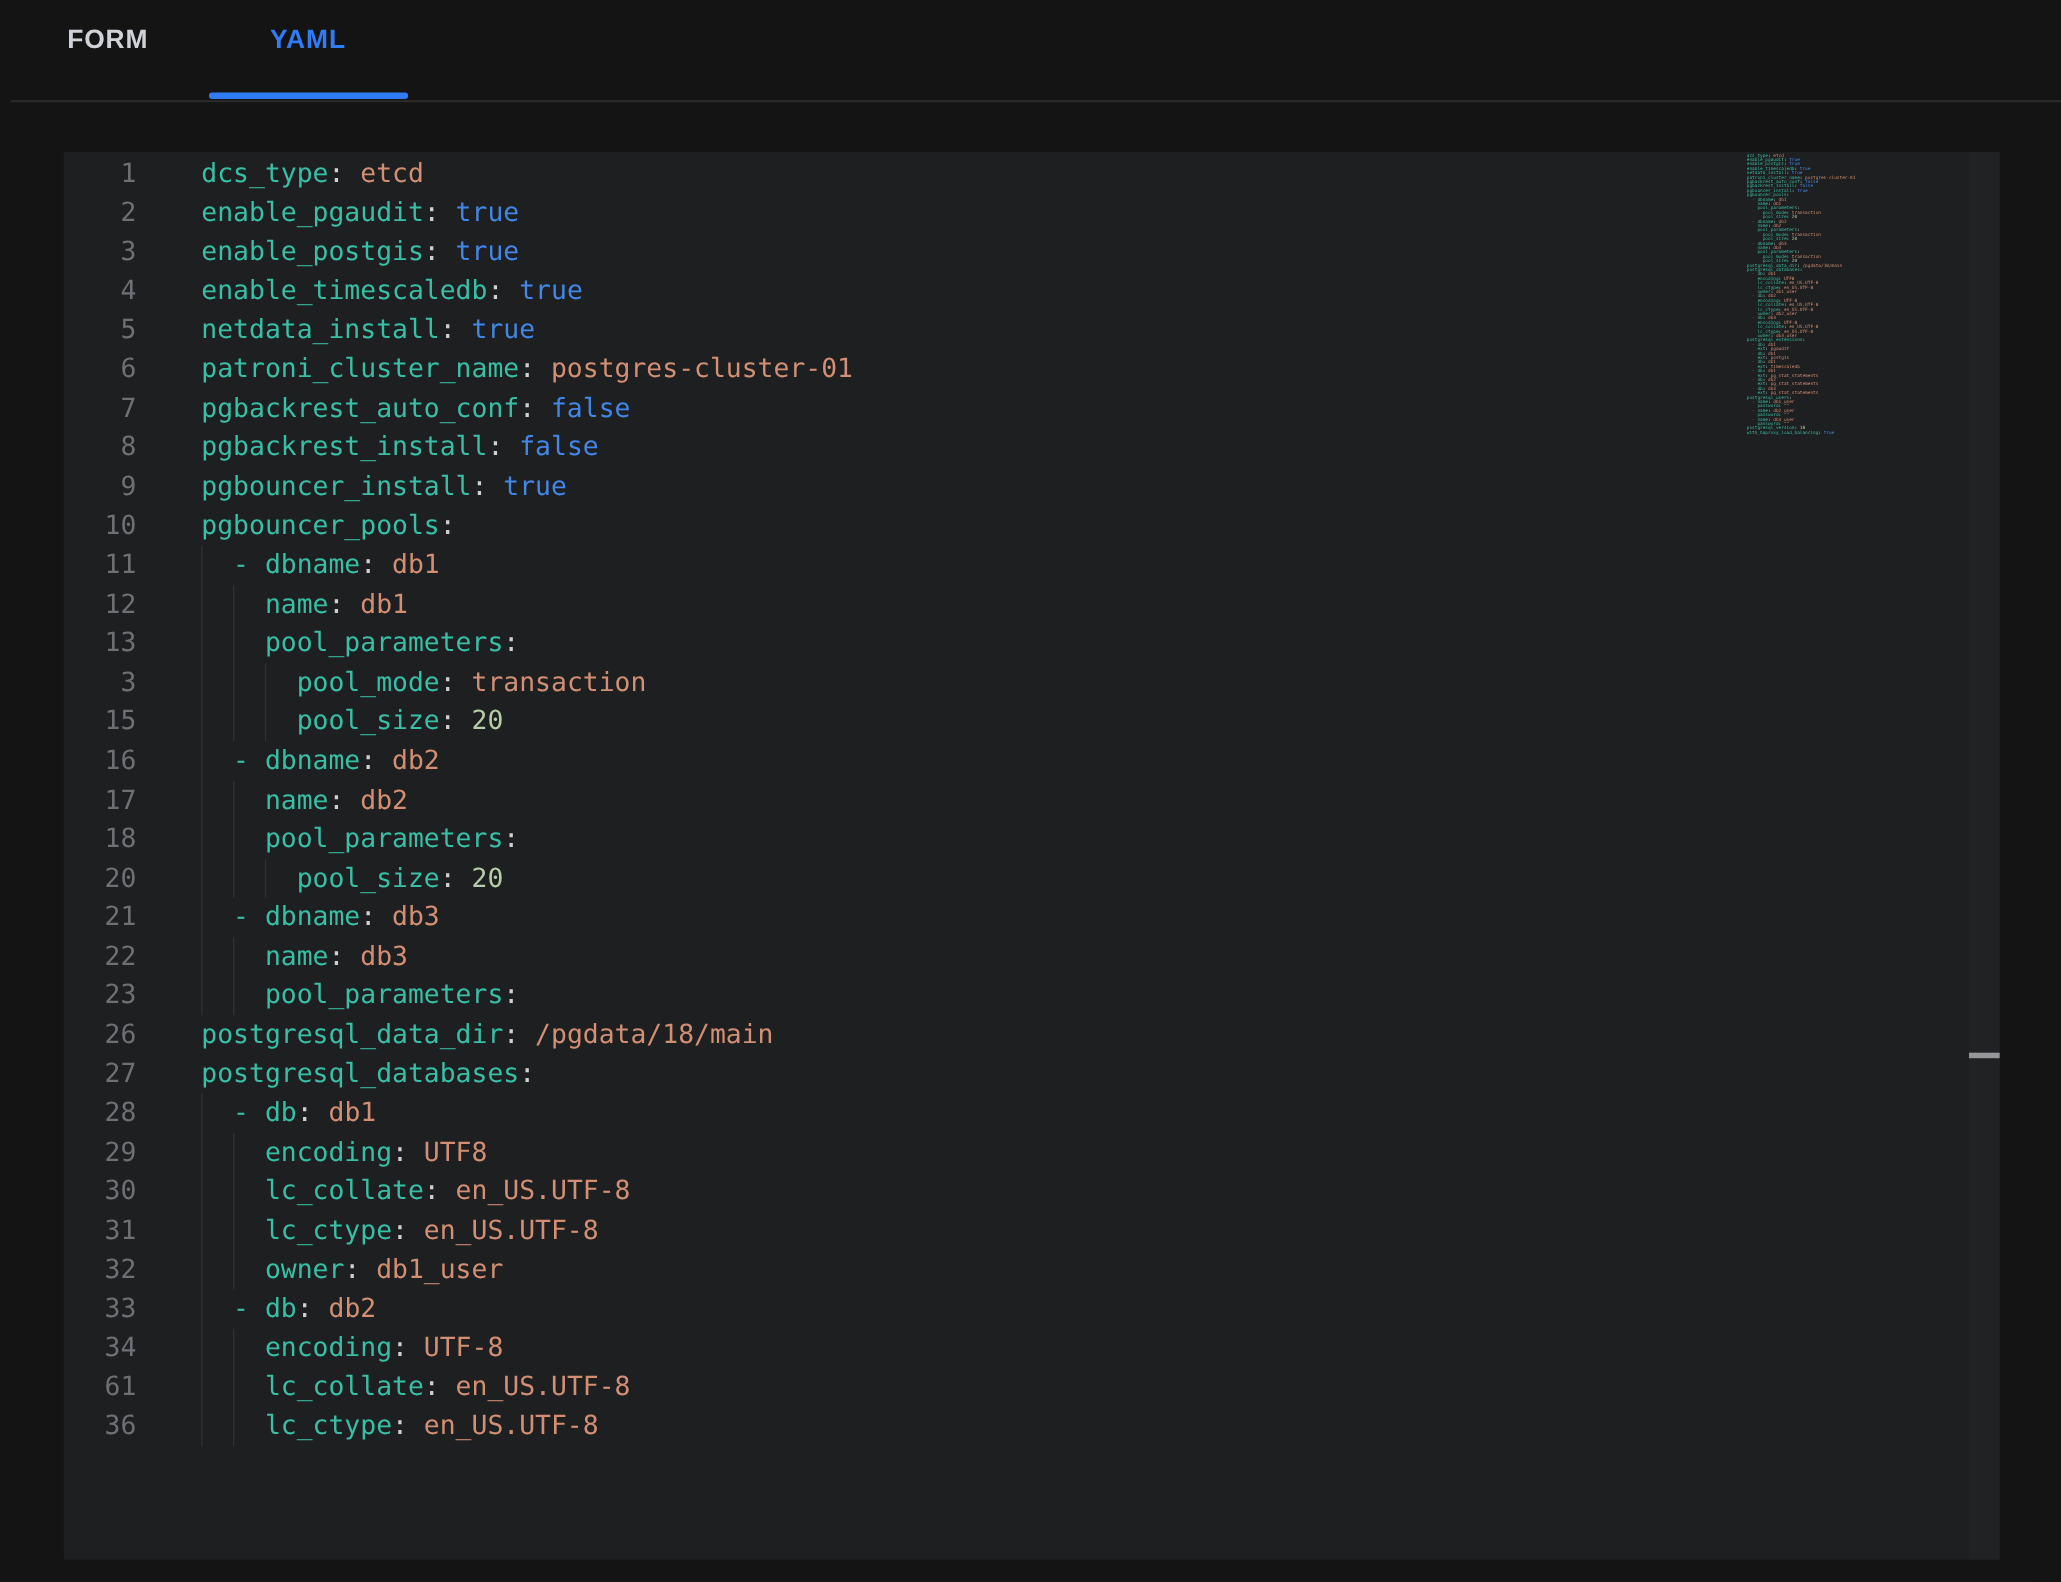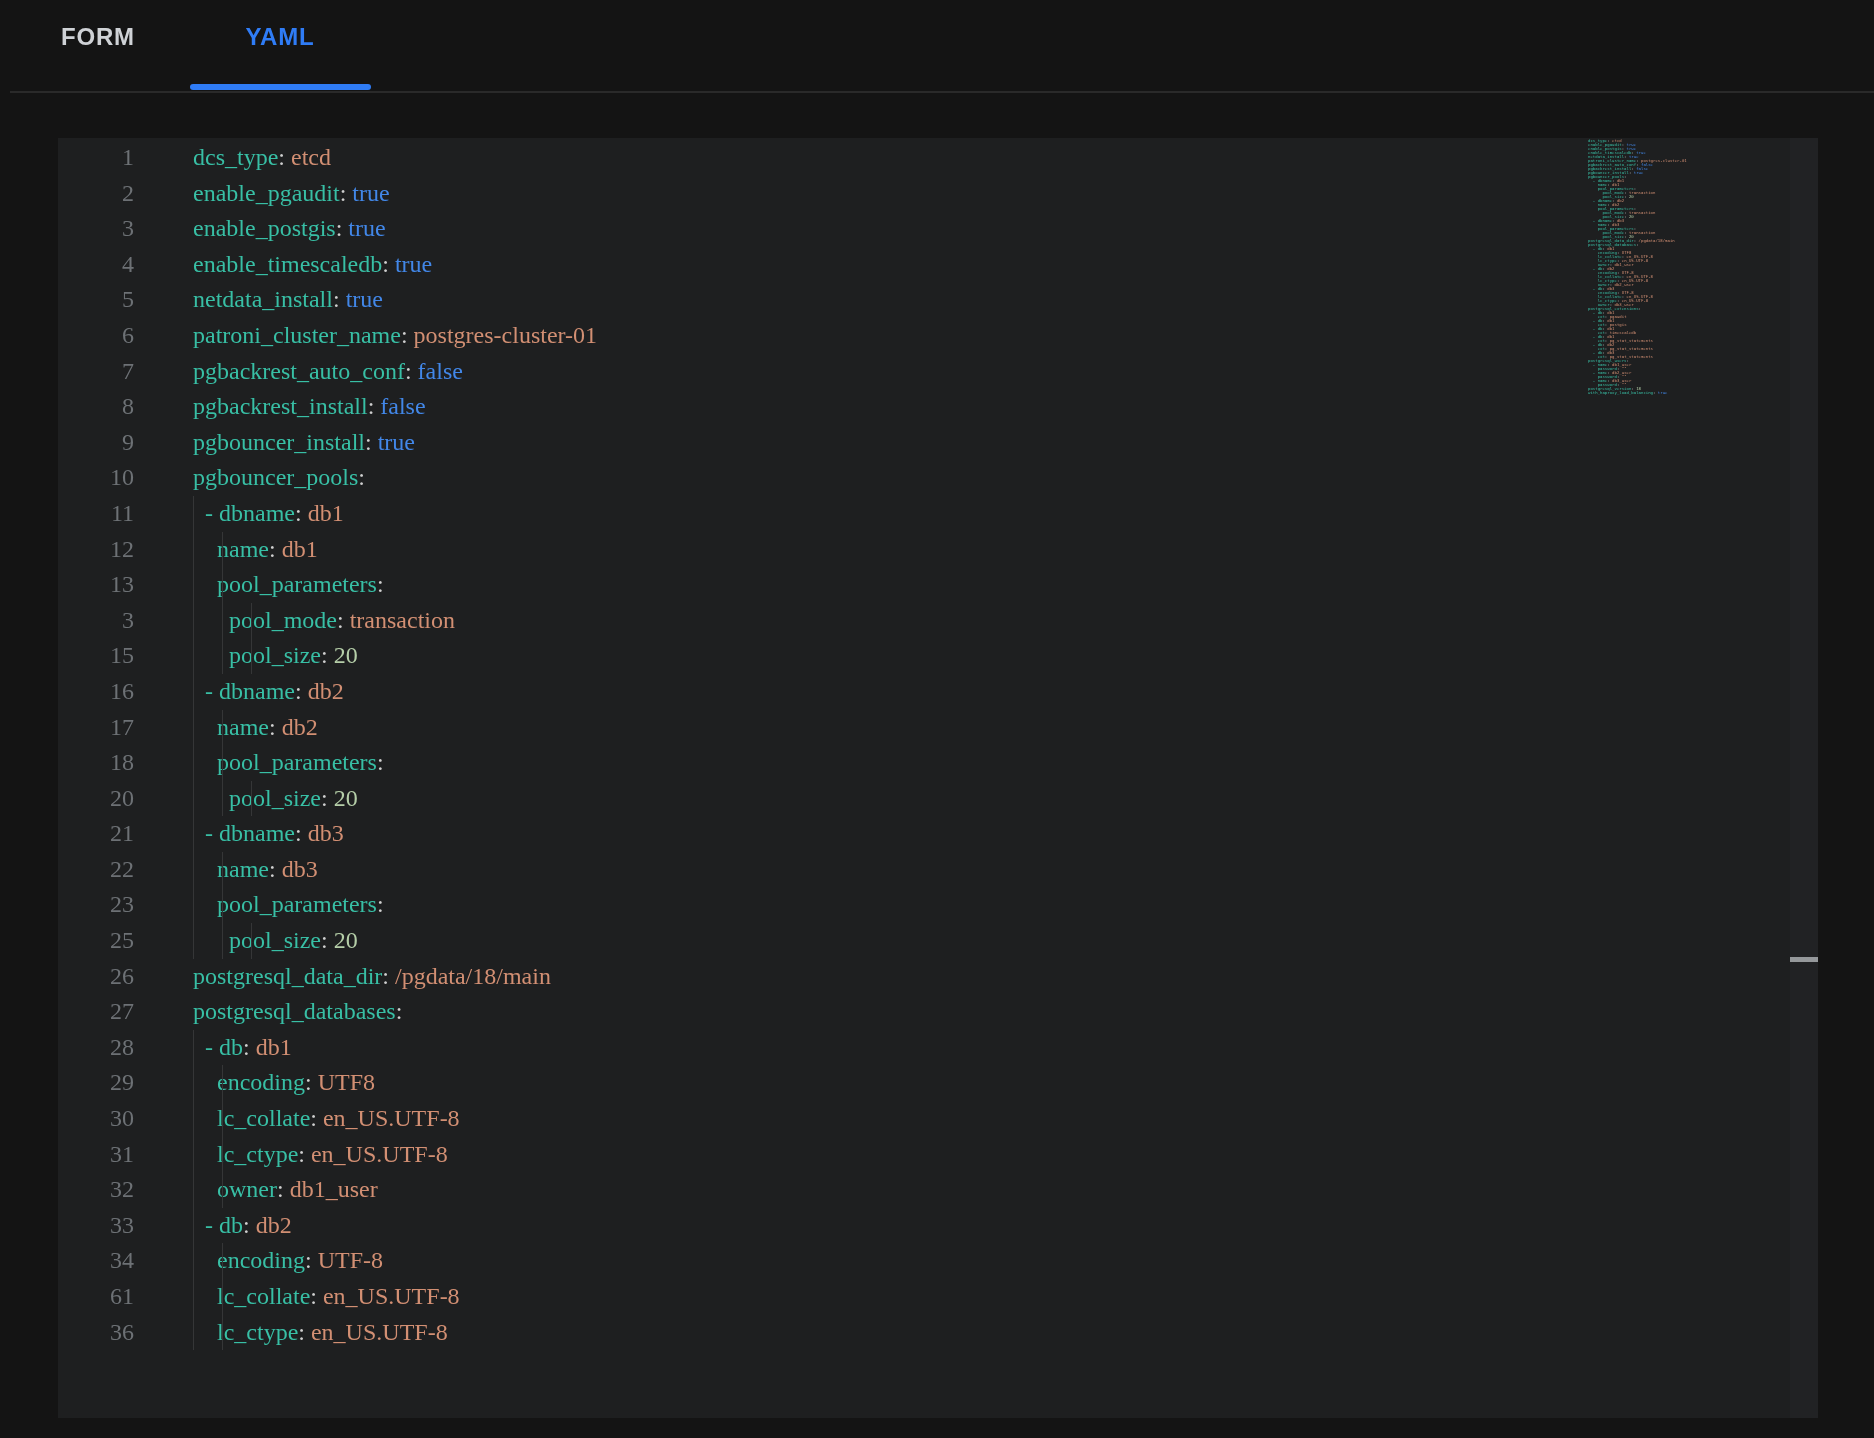--- a/index.html
+++ b/index.html
@@ -27,21 +27,21 @@
     position:absolute;left:10px;top:91px;right:0;height:2px;
     background:var(--c-divider,#2a2a2a);
   }
   
   .editor{
     position:absolute;left:58px;top:138px;width:1760px;height:1280px;
     background:var(--c-editor,#1e1f20);
     overflow:hidden;
     font-family:"DejaVu Sans Mono",monospace;
   }
-  .lines{position:absolute;left:10px;top:2px;right:0;font-family:Liberation Serif, serif;}
+  .lines{position:absolute;left:0;top:2px;right:0;}
   .line{
     position:relative;height:35.6px;line-height:35.6px;
     font-size:24px;white-space:pre;
   }
   .ln{
     display:inline-block;width:66px;text-align:right;
     color:var(--c-gutter,#6d7175);vertical-align:top;
   }
   .txt{display:inline-block;margin-left:59px;vertical-align:top;}
   .guide{position:absolute;top:0;bottom:0;width:1px;background:var(--c-guide,#353637);}
@@ -89,21 +89,20 @@
       <div class="line"><span class="ln">13</span><div class="guide" style="left: 125px;"></div><div class="guide" style="left: 153.898px;"></div><span class="txt">    <span class="tok-key">pool_parameters</span><span class="tok-punct">:</span></span></div>
       <div class="line"><span class="ln">3</span><div class="guide" style="left: 125px;"></div><div class="guide" style="left: 153.898px;"></div><div class="guide" style="left: 182.796px;"></div><span class="txt">      <span class="tok-key">pool_mode</span><span class="tok-punct">:</span> <span class="tok-str">transaction</span></span></div>
       <div class="line"><span class="ln">15</span><div class="guide" style="left: 125px;"></div><div class="guide" style="left: 153.898px;"></div><div class="guide" style="left: 182.796px;"></div><span class="txt">      <span class="tok-key">pool_size</span><span class="tok-punct">:</span> <span class="tok-num">20</span></span></div>
       <div class="line"><span class="ln">16</span><div class="guide" style="left: 125px;"></div><span class="txt">  <span class="tok-key">- </span><span class="tok-key">dbname</span><span class="tok-punct">:</span> <span class="tok-str">db2</span></span></div>
       <div class="line"><span class="ln">17</span><div class="guide" style="left: 125px;"></div><div class="guide" style="left: 153.898px;"></div><span class="txt">    <span class="tok-key">name</span><span class="tok-punct">:</span> <span class="tok-str">db2</span></span></div>
       <div class="line"><span class="ln">18</span><div class="guide" style="left: 125px;"></div><div class="guide" style="left: 153.898px;"></div><span class="txt">    <span class="tok-key">pool_parameters</span><span class="tok-punct">:</span></span></div>
       <div class="line"><span class="ln">20</span><div class="guide" style="left: 125px;"></div><div class="guide" style="left: 153.898px;"></div><div class="guide" style="left: 182.796px;"></div><span class="txt">      <span class="tok-key">pool_size</span><span class="tok-punct">:</span> <span class="tok-num">20</span></span></div>
       <div class="line"><span class="ln">21</span><div class="guide" style="left: 125px;"></div><span class="txt">  <span class="tok-key">- </span><span class="tok-key">dbname</span><span class="tok-punct">:</span> <span class="tok-str">db3</span></span></div>
       <div class="line"><span class="ln">22</span><div class="guide" style="left: 125px;"></div><div class="guide" style="left: 153.898px;"></div><span class="txt">    <span class="tok-key">name</span><span class="tok-punct">:</span> <span class="tok-str">db3</span></span></div>
       <div class="line"><span class="ln">23</span><div class="guide" style="left: 125px;"></div><div class="guide" style="left: 153.898px;"></div><span class="txt">    <span class="tok-key">pool_parameters</span><span class="tok-punct">:</span></span></div>
-      <div class="line"><span class="ln">25</span><div class="guide" style="left: 125px;"></div><div class="guide" style="left: 153.898px;"></div><div class="guide" style="left: 182.796px;"></div><span class="txt">      <span class="tok-key">pool_size</span><span class="tok-punct">:</span> <span class="tok-num">20</span></span></div>
       <div class="line"><span class="ln">26</span><span class="txt"><span class="tok-key">postgresql_data_dir</span><span class="tok-punct">:</span> <span class="tok-str">/pgdata/18/main</span></span></div>
       <div class="line"><span class="ln">27</span><span class="txt"><span class="tok-key">postgresql_databases</span><span class="tok-punct">:</span></span></div>
       <div class="line"><span class="ln">28</span><div class="guide" style="left: 125px;"></div><span class="txt">  <span class="tok-key">- </span><span class="tok-key">db</span><span class="tok-punct">:</span> <span class="tok-str">db1</span></span></div>
       <div class="line"><span class="ln">29</span><div class="guide" style="left: 125px;"></div><div class="guide" style="left: 153.898px;"></div><span class="txt">    <span class="tok-key">encoding</span><span class="tok-punct">:</span> <span class="tok-str">UTF8</span></span></div>
       <div class="line"><span class="ln">30</span><div class="guide" style="left: 125px;"></div><div class="guide" style="left: 153.898px;"></div><span class="txt">    <span class="tok-key">lc_collate</span><span class="tok-punct">:</span> <span class="tok-str">en_US.UTF-8</span></span></div>
       <div class="line"><span class="ln">31</span><div class="guide" style="left: 125px;"></div><div class="guide" style="left: 153.898px;"></div><span class="txt">    <span class="tok-key">lc_ctype</span><span class="tok-punct">:</span> <span class="tok-str">en_US.UTF-8</span></span></div>
       <div class="line"><span class="ln">32</span><div class="guide" style="left: 125px;"></div><div class="guide" style="left: 153.898px;"></div><span class="txt">    <span class="tok-key">owner</span><span class="tok-punct">:</span> <span class="tok-str">db1_user</span></span></div>
       <div class="line"><span class="ln">33</span><div class="guide" style="left: 125px;"></div><span class="txt">  <span class="tok-key">- </span><span class="tok-key">db</span><span class="tok-punct">:</span> <span class="tok-str">db2</span></span></div>
       <div class="line"><span class="ln">34</span><div class="guide" style="left: 125px;"></div><div class="guide" style="left: 153.898px;"></div><span class="txt">    <span class="tok-key">encoding</span><span class="tok-punct">:</span> <span class="tok-str">UTF-8</span></span></div>
       <div class="line"><span class="ln">61</span><div class="guide" style="left: 125px;"></div><div class="guide" style="left: 153.898px;"></div><span class="txt">    <span class="tok-key">lc_collate</span><span class="tok-punct">:</span> <span class="tok-str">en_US.UTF-8</span></span></div>

